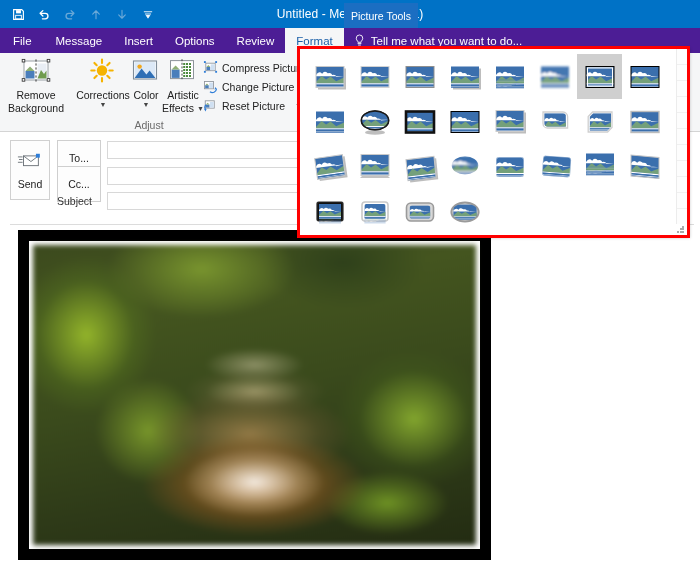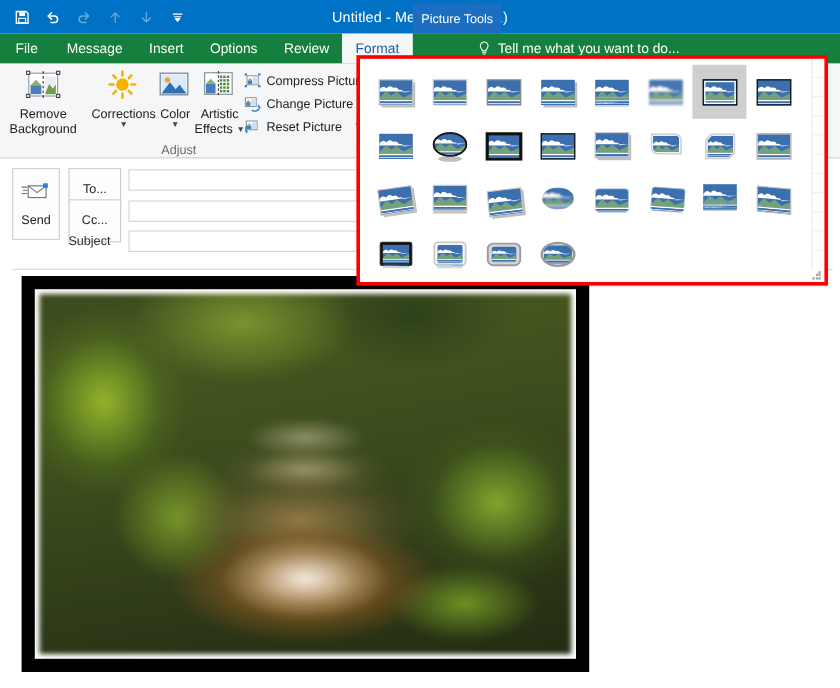--- a/index.html
+++ b/index.html
@@ -28,31 +28,31 @@
   }
   .ctx-tab-label {
     position: absolute; left: 344px; top: 3px; width: 74px; height: 25px;
     background: #1b6ec2; color: #ffffff; font-size: 10.5px;
     display: flex; align-items: center; justify-content: center;
   }
 
   
   .tabstrip {
     position: absolute; left: 0; top: 28px; width: 700px; height: 25px;
-    background: #15803d; display: flex; align-items: stretch;
+    background: #4c1d95; display: flex; align-items: stretch;
   }
   .tab {
     color: #ffffff; font-size: 11.5px; height: 25px;
     display: flex; align-items: center; padding: 0 11px; white-space: nowrap;
   }
   .tab.first { padding-left: 13px; padding-right: 13px; }
   .tab.active { background: #f5f6f7; color: #1b5fa8; }
   .tellme {
     display: flex; align-items: center; gap: 6px; color: #ffffff;
-    font-size: 11.5px; padding: 0 10px; height: 25px; white-space: nowrap; margin-left: 44px;
+    font-size: 11.5px; padding: 0 10px; height: 25px; white-space: nowrap;
   }
   .bulb { width: 11px; height: 13px; display: block; }
 
   
   .ribbon {
     position: absolute; left: 0; top: 53px; width: 700px; height: 79px;
     background: #f5f6f7; border-bottom: 1px solid #d4d4d4;
   }
   .group { position: absolute; top: 0; height: 79px; }
   .group-label {

